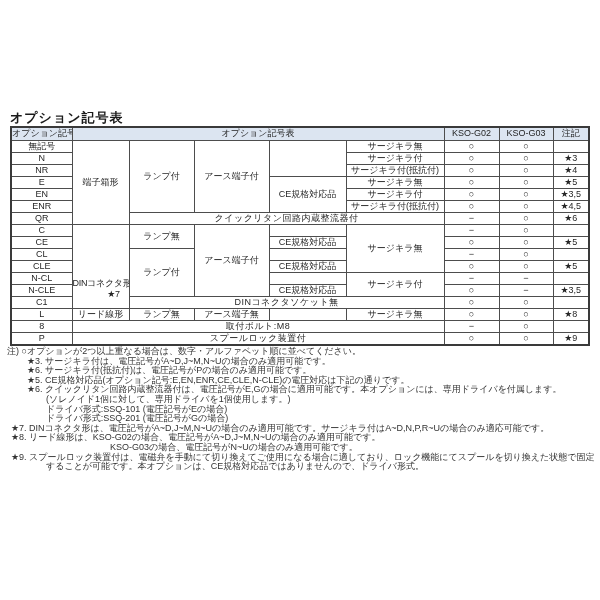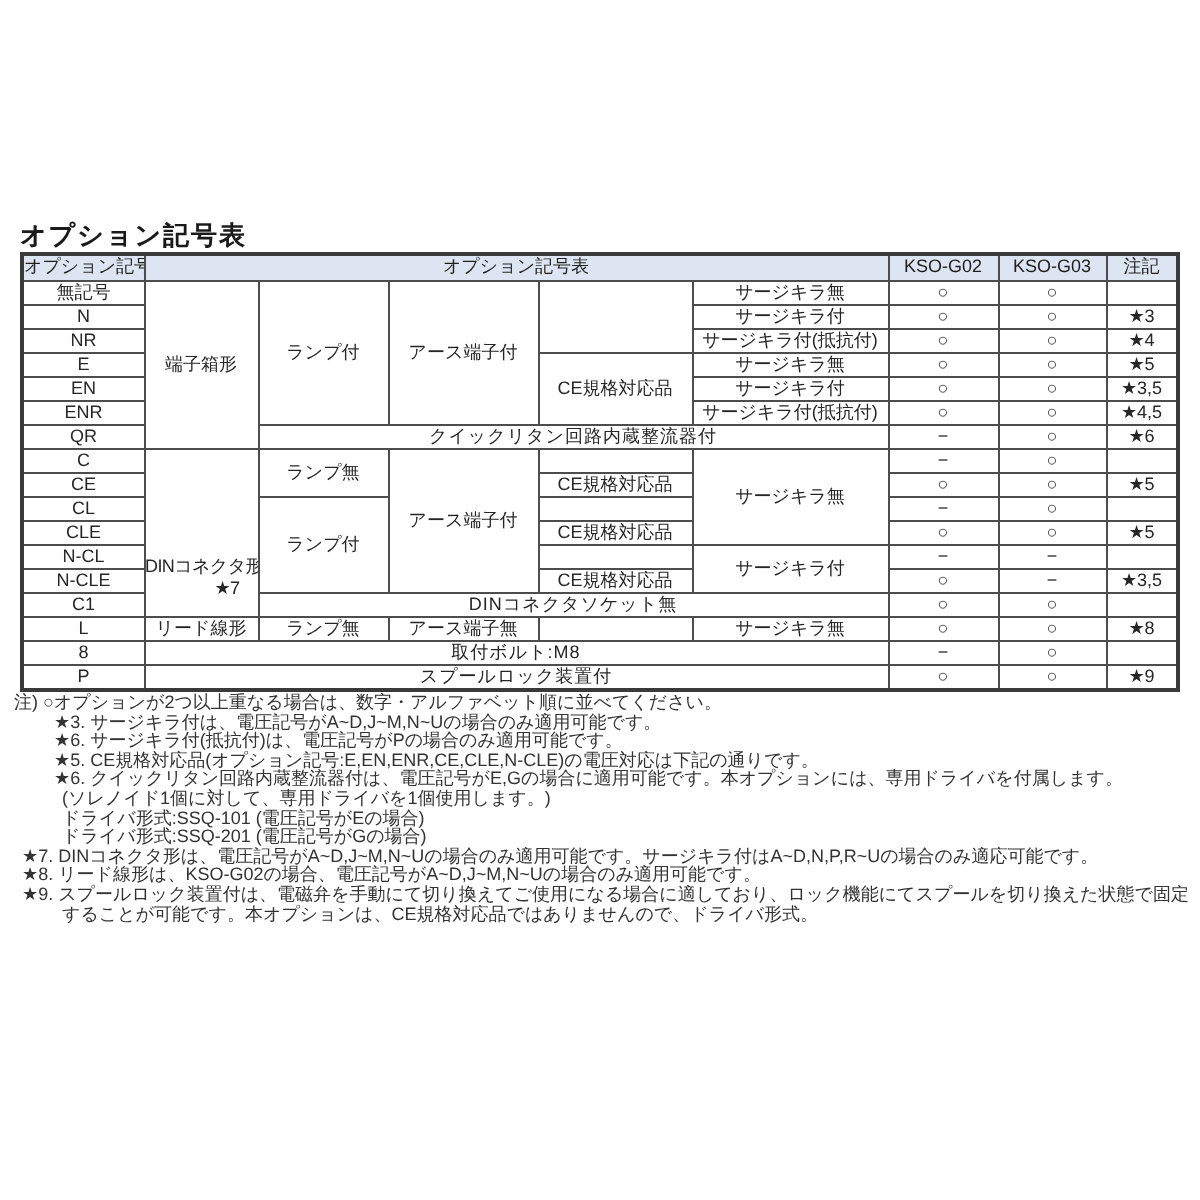--- a/index.html
+++ b/index.html
@@ -24,21 +24,21 @@
   td.din { font-size:8.5px; letter-spacing:-0.3px; }
   td.din .l2 { display:block; text-align:center; padding-left:26px; line-height:10px; }
   td.din .l1 { display:block; line-height:11px;margin-top:44px; }
   td.spanc { letter-spacing:0.5px; }
 
   .notes { position:absolute; left:0; top:347px; width:600px; font-size:9px;
     line-height:9.6px; color:#333; }
   .notes div { white-space:nowrap; }
   .i0 { padding-left:7px; }
   .i1 { padding-left:27px; }
-  .i2 { padding-left:31px; }
+  .i2 { padding-left:46px; }
   .i3 { padding-left:11px; }
   .i4 { padding-left:143px; }
   .i5 { padding-left:110px; }
 </style>
 </head>
 <body>
 
 <div id="page">
 
   <div class="title">オプション記号表</div>
@@ -210,17 +210,18 @@
     <div class="i0">注) ○オプションが2つ以上重なる場合は、数字・アルファベット順に並べてください。</div>
     <div class="i1">★3. サージキラ付は、電圧記号がA~D,J~M,N~Uの場合のみ適用可能です。</div>
     <div class="i1">★6. サージキラ付(抵抗付)は、電圧記号がPの場合のみ適用可能です。</div>
     <div class="i1">★5. CE規格対応品(オプション記号:E,EN,ENR,CE,CLE,N-CLE)の電圧対応は下記の通りです。</div>
     <div class="i1">★6. クイックリタン回路内蔵整流器付は、電圧記号がE,Gの場合に適用可能です。本オプションには、専用ドライバを付属します。</div>
     <div class="i2">(ソレノイド1個に対して、専用ドライバを1個使用します。)</div>
     <div class="i2">ドライバ形式:SSQ-101 (電圧記号がEの場合)</div>
     <div class="i2">ドライバ形式:SSQ-201 (電圧記号がGの場合)</div>
     <div class="i3">★7. DINコネクタ形は、電圧記号がA~D,J~M,N~Uの場合のみ適用可能です。サージキラ付はA~D,N,P,R~Uの場合のみ適応可能です。</div>
     <div class="i3">★8. リード線形は、KSO-G02の場合、電圧記号がA~D,J~M,N~Uの場合のみ適用可能です。</div>
+    <div class="i5">KSO-G03の場合、電圧記号がN~Uの場合のみ適用可能です。</div>
     <div class="i3">★9. スプールロック装置付は、電磁弁を手動にて切り換えてご使用になる場合に適しており、ロック機能にてスプールを切り換えた状態で固定</div>
     <div class="i2">することが可能です。本オプションは、CE規格対応品ではありませんので、ドライバ形式。</div>
   </div>
 
 </div>
 
 </body></html>

